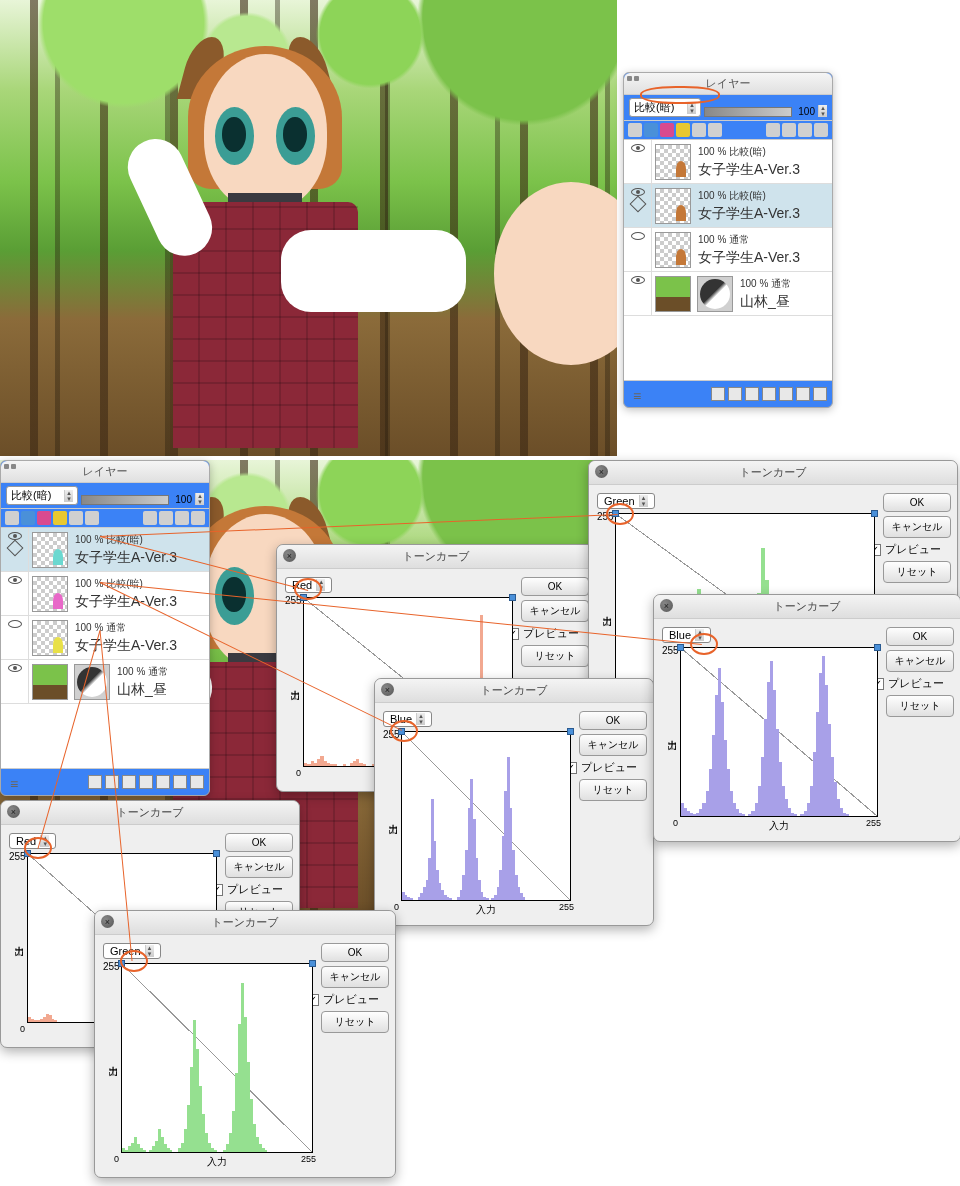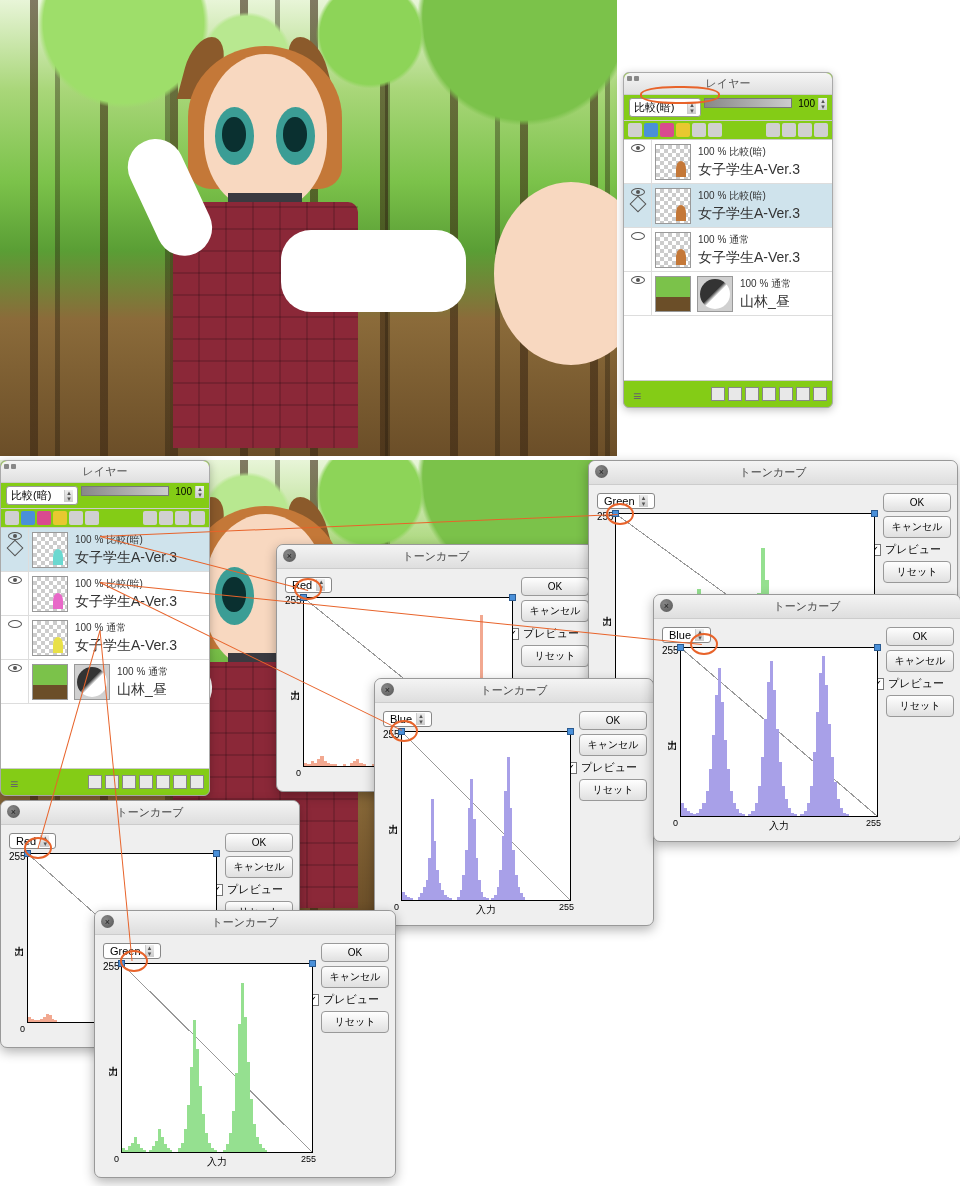--- a/index.html
+++ b/index.html
@@ -18,23 +18,23 @@
 .char-face{position:absolute;top:15%;left:32%;width:36%;height:20%}
 .char-eye{position:absolute;top:0;width:35%;height:70%;background:#3b9d95;border-radius:50%}
 .char-eye.l{left:5%}.char-eye.r{right:5%}
 .char-eye::after{content:"";position:absolute;top:18%;left:18%;width:60%;height:60%;background:#0a3030;border-radius:50%}
 .char-bow{position:absolute;top:36%;left:38%;width:24%;height:12%;background:#3a3a40}
 .char-arm{position:absolute;background:#fff}
 .char-arm.l{top:22%;left:10%;width:18%;height:30%;border-radius:30px;transform:rotate(-25deg)}
 .char-arm.r{top:45%;left:55%;width:60%;height:20%;border-radius:30px}
 .fist{position:absolute;right:-5%;top:40%;width:25%;height:40%;background:#f8d8c0;border-radius:50%}
 
-.panel{position:absolute;background:#84cc16;border:1px solid #aaa;border-radius:6px;box-shadow:0 2px 8px rgba(0,0,0,.25)}
+.panel{position:absolute;background:#3b82f6;border:1px solid #aaa;border-radius:6px;box-shadow:0 2px 8px rgba(0,0,0,.25)}
 .panel-title{text-align:center;font-size:10px;padding:3px 0;border-bottom:1px solid #ccc;color:#555;background:linear-gradient(#f5f5f5,#e0e0e0);border-radius:6px 6px 0 0;position:relative}
-.panel-blend{display:flex;align-items:flex-start;padding:3px 5px;gap:3px;border-bottom:1px solid #ccc}
+.panel-blend{display:flex;align-items:flex-end;padding:3px 5px;gap:3px;border-bottom:1px solid #ccc}
 .blend-sel{display:flex;align-items:center;background:#fff;border:1px solid #999;border-radius:3px;padding:1px 4px;font-size:10px;min-width:72px;justify-content:space-between;position:relative}
 .blend-arrows{width:9px;height:12px;background:linear-gradient(#eee,#ccc);border-left:1px solid #ccc;display:inline-flex;flex-direction:column;justify-content:center;align-items:center}
 .blend-arrows::before{content:"▴";font-size:7px;line-height:6px;color:#555}
 .blend-arrows::after{content:"▾";font-size:7px;line-height:6px;color:#555}
 .opacity-bar{flex:1;height:10px;background:linear-gradient(90deg,#888,#ccc);border:1px solid #777}
 .opacity-val{font-size:10px;min-width:20px;text-align:right}
 .toolbar-icons{display:flex;gap:2px;padding:2px 4px;border-bottom:1px solid #ccc;align-items:center}
 .tb-icon{width:14px;height:14px;background:#d0d0d0;border-radius:2px}
 .tb-icon.b1{background:#4a90d9}.tb-icon.b2{background:#d94a8f}
 .tb-icon.y{background:#e8c830}

